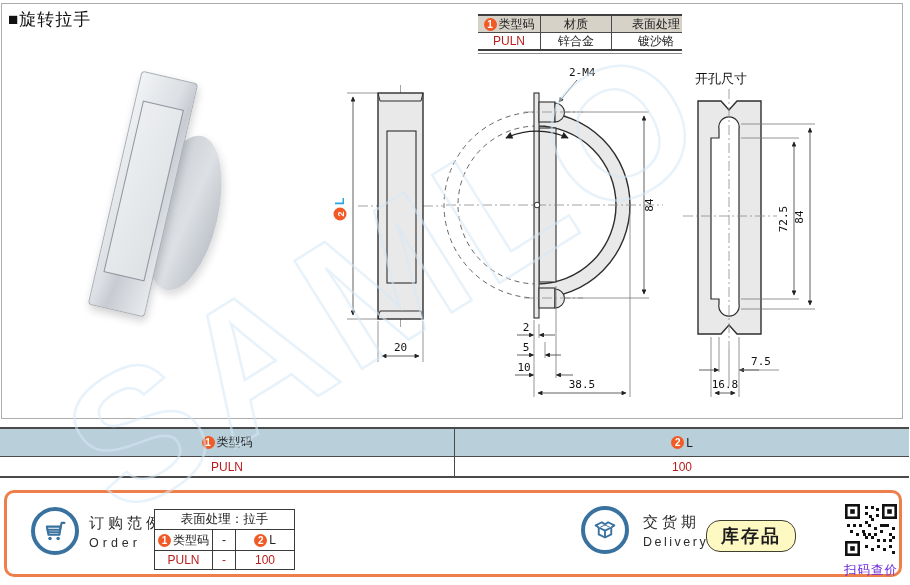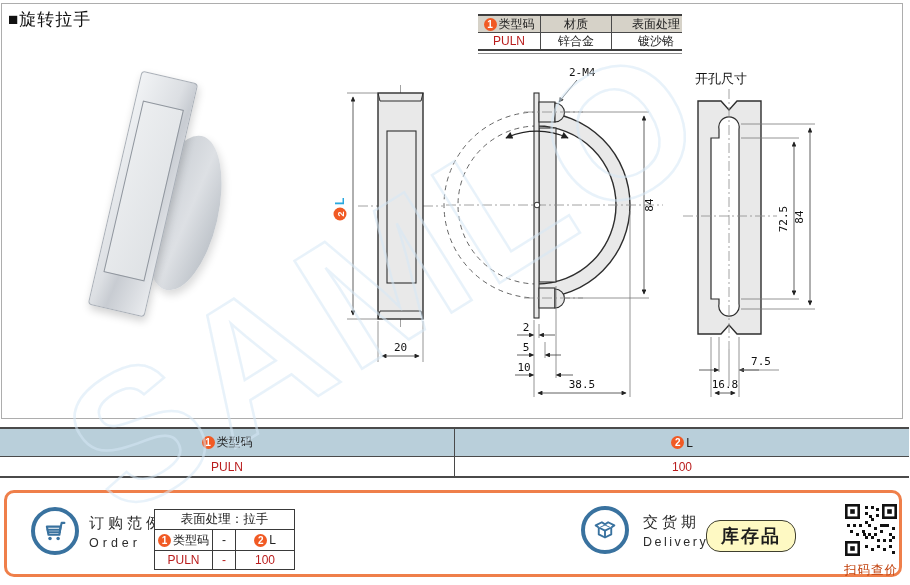--- a/index.html
+++ b/index.html
@@ -69,21 +69,21 @@
   .ot-cell{display:flex;align-items:center;justify-content:center;font-size:12px;box-sizing:border-box;}
   .ot-cell:nth-child(1){width:57px;}
   .ot-cell:nth-child(2){width:24px;border-left:1px solid #3a3a3a;border-right:1px solid #3a3a3a;}
   .ot-cell:nth-child(3){flex:1;}
   .ot-row.hd{border-bottom:1px solid #3a3a3a;}
   
   #stock-badge{position:absolute;left:699px;top:27px;width:88px;height:30px;background:#fef9c3;border:1.5px solid #3f3f2f;
       border-radius:14px;display:flex;align-items:center;justify-content:center;font-size:18px;font-weight:bold;color:#1d1d1d;letter-spacing:2px;}
   
   #qr-block{position:absolute;left:836px;top:11px;width:56px;text-align:center;}
-  #qr-caption{font-size:12.5px;color:#c2410c;margin-top:2px;letter-spacing:1px;}
+  #qr-caption{font-size:12.5px;color:#6d28d9;margin-top:2px;letter-spacing:1px;}
   
   #watermark{position:absolute;left:0;top:0;width:910px;height:585px;pointer-events:none;z-index:6;opacity:.55;}
 </style>
 </head>
 <body>
 
 <div id="page">
 
   <div id="top-area">
     <div id="page-title">■旋转拉手</div>

